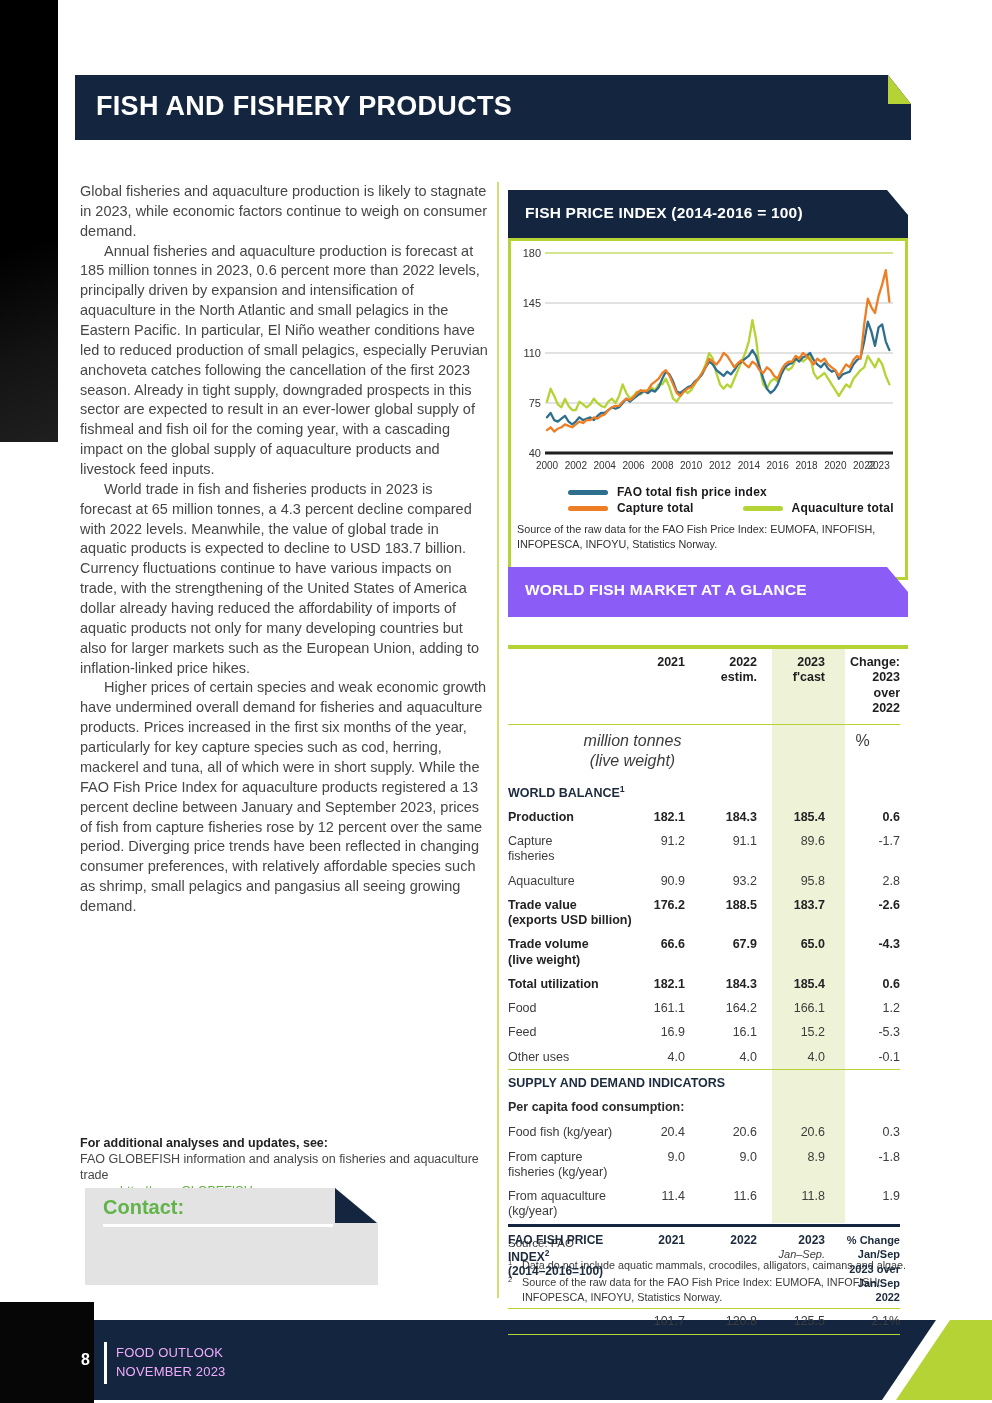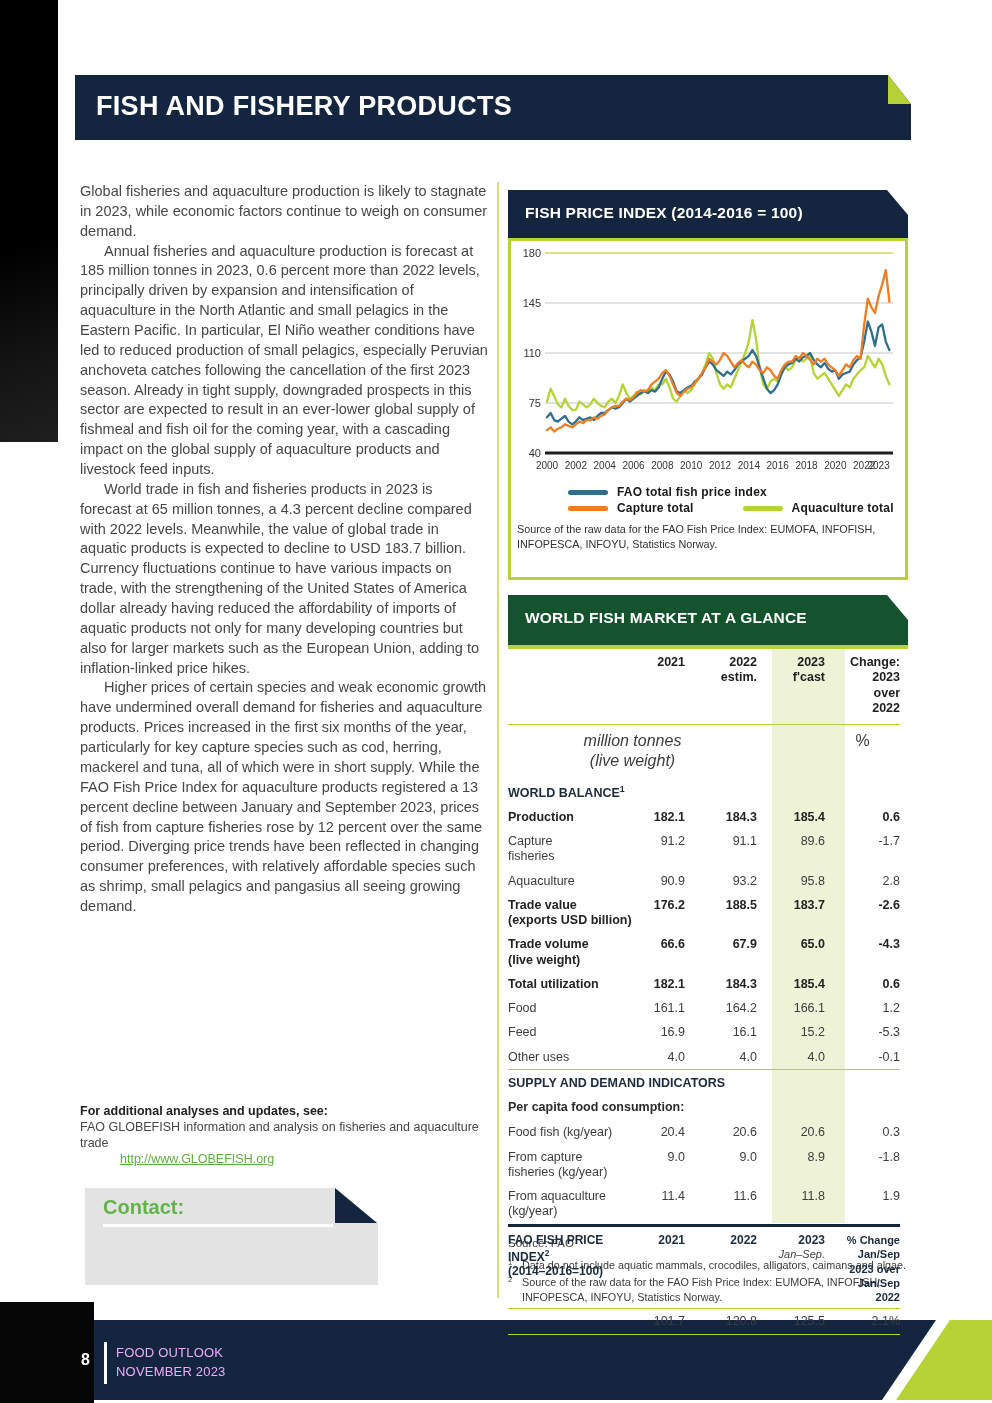--- a/index.html
+++ b/index.html
@@ -28,21 +28,21 @@
   .chart-box{position:absolute;left:508px;top:238px;width:400px;height:342px;box-sizing:border-box;
              border:3px solid #b5d334;background:#fff;}
   .legend-row{display:flex;align-items:center;margin-top:2px;}
   .legend-row.r1{margin-left:57px;margin-top:2px;}
   .legend-row.r2{margin-left:57px;}
   .legend-item{display:flex;align-items:center;}
   .legend-swatch{width:40px;height:5px;border-radius:3px;margin-right:9px;}
   .legend-label{font-size:12px;font-weight:bold;color:#19191c;letter-spacing:.2px;}
   .chart-source{margin:7px 0 0 6px;font-size:10.8px;line-height:1.35;color:#303030;width:370px;}
   
-  .table-header{position:absolute;left:508px;top:595px;width:400px;height:50px;background:#14532d;
+  .table-header{position:absolute;left:508px;top:567px;width:400px;height:50px;background:#8b5cf6;
                 clip-path:polygon(0 0,379px 0,400px 25px,400px 100%,0 100%);}
   .green-band{position:absolute;left:508px;top:645px;width:400px;height:4px;background:#b5d334;}
   .table-wrap{position:absolute;left:508px;top:649px;width:400px;}
   .hl-band{position:absolute;left:264px;top:0;width:73px;height:574px;background:#eef3d7;z-index:0;}
   table.market{position:relative;z-index:1;border-collapse:collapse;table-layout:fixed;width:392px;
                font-size:12.5px;color:#3c3c3c;}
   table.market td{padding:3px 0 3px 0;vertical-align:top;white-space:pre-line;line-height:1.22;}
   td.lbl{padding-left:5px;}
   td.num{text-align:right;}
   td.c1{width:52px;}td.c2{width:72px;}td.c3{width:68px;padding-right:12px;}td.c4{width:75px;padding-right:6px;}
@@ -61,21 +61,21 @@
   tr.fpihead .ital{display:block;font-weight:normal;font-style:italic;font-size:11px;color:#3c3c3c;}
   tr.fpirow td{border-top:1px solid #b5d334;border-bottom:1px solid #b5d334;
                padding-top:5px;padding-bottom:5px;}
   .table-foot{position:absolute;left:508px;top:1235px;width:400px;font-size:10.8px;color:#3a3a3a;
               line-height:1.4;}
   .table-foot .src{font-size:11.5px;margin-bottom:7px;}
   .table-foot .fn{display:flex;margin-top:2px;}
   .table-foot .fn sup{width:14px;flex:none;}
   
   .additional{position:absolute;left:80px;top:1103px;width:410px;font-size:12.5px;line-height:1.28;}
-  .additional .b{font-weight:bold;color:#222;}
+  .additional .b{font-weight:bold;color:#222;margin-top:32px;}
   .glink{color:#5fae3d;text-decoration:underline;margin-left:40px;}
   .contact-box{position:absolute;left:85px;top:1188px;width:293px;height:97px;background:#e3e3e3;
                clip-path:polygon(0 0,250px 0,293px 35px,293px 100%,0 100%);}
   .contact-fold{position:absolute;left:335px;top:1188px;width:42px;height:35px;background:#14263f;
                 clip-path:polygon(0 0,100% 100%,0 100%);}
   .contact-box h3{margin:8px 0 0 18px;font-size:20px;color:#62b34a;font-weight:bold;}
   .contact-rule{margin:5px 0 6px 18px;width:230px;height:3px;background:#fff;}
   .contact-names{margin-left:18px;font-size:13.5px;color:#3c3c3c;line-height:1.42;}
   
   .footer-black{position:absolute;left:0;top:1302px;width:94px;height:101px;background:#060606;overflow:hidden;}

